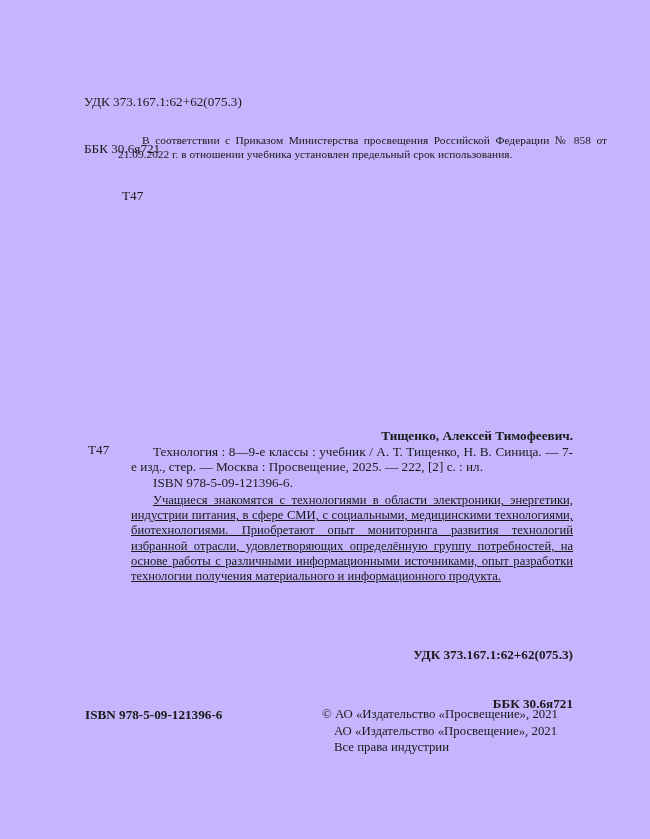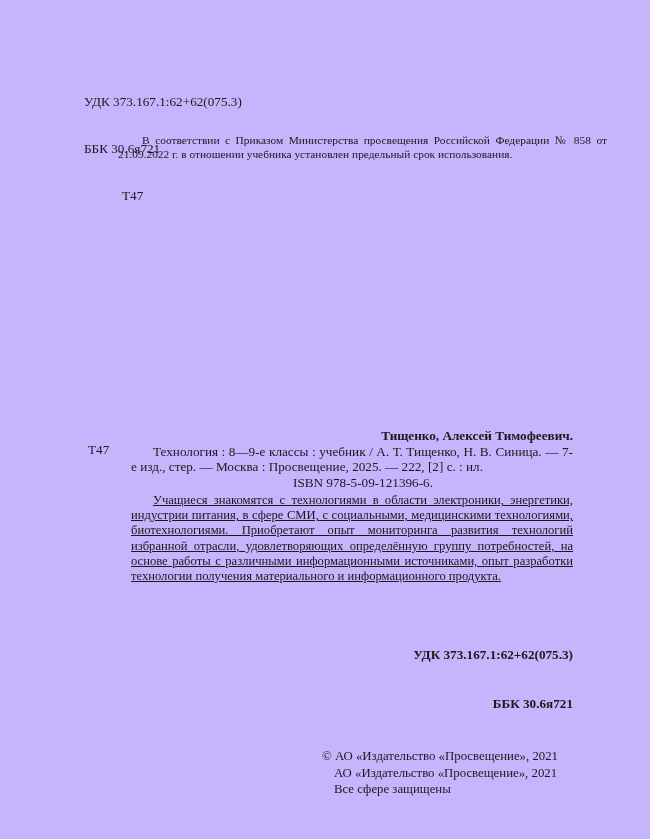--- a/index.html
+++ b/index.html
@@ -70,21 +70,21 @@
     font-weight: bold;
     text-align: right;
   }
   .record-title {
     text-align: justify;
     text-indent: 22px;
     text-align-last: left;
   }
   .record-isbn {
     text-indent: 22px;
-    text-align: center;
+    text-align: left;
     font-family: Liberation Serif, serif;
   }
 
   
   .annotation {
     position: absolute;
     left: 131px;
     top: 493px;
     width: 442px;
     font-size: 12.6px;
@@ -117,21 +117,21 @@
     left: 85px;
     top: 707px;
     font-size: 13.2px;
     font-weight: bold;
     line-height: 16px;
     white-space: pre;
   }
   .footer-rights {
     position: absolute;
     left: 322px;
-    top: 748px;
+    top: 706px;
     font-size: 12.8px;
     line-height: 16.6px;
   }
   .footer-rights .row { white-space: pre; }
   .footer-rights .row.indent { padding-left: 12px; }
 </style>
 </head>
 <body>
 
 <div class="page">
@@ -155,20 +155,21 @@
 
   <div class="annotation">
     <p>Учащиеся знакомятся с технологиями в области электроники, энергетики, индустрии питания, в сфере СМИ, с социальными, медицинскими технологиями, биотехнологиями. Приобретают опыт мониторинга развития технологий избранной отрасли, удовлетворяющих определённую группу потребностей, на основе работы с различными информационными источниками, опыт разработки технологии получения материального и информационного продукта.</p>
   </div>
 
   <div class="class-right">
     <div class="line">УДК 373.167.1:62+62(075.3)</div>
     <div class="line">ББК 30.6я721</div>
   </div>
 
+  <div class="footer-isbn">ISBN 978-5-09-121396-6</div>
 
   <div class="footer-rights">
     <div class="row">© АО «Издательство «Просвещение», 2021</div>
     <div class="row indent">АО «Издательство «Просвещение», 2021</div>
-    <div class="row indent">Все сфере защищены</div>
+    <div class="row indent">Все права индустрии</div>
   </div>
 
 </div>
 
 </body></html>

